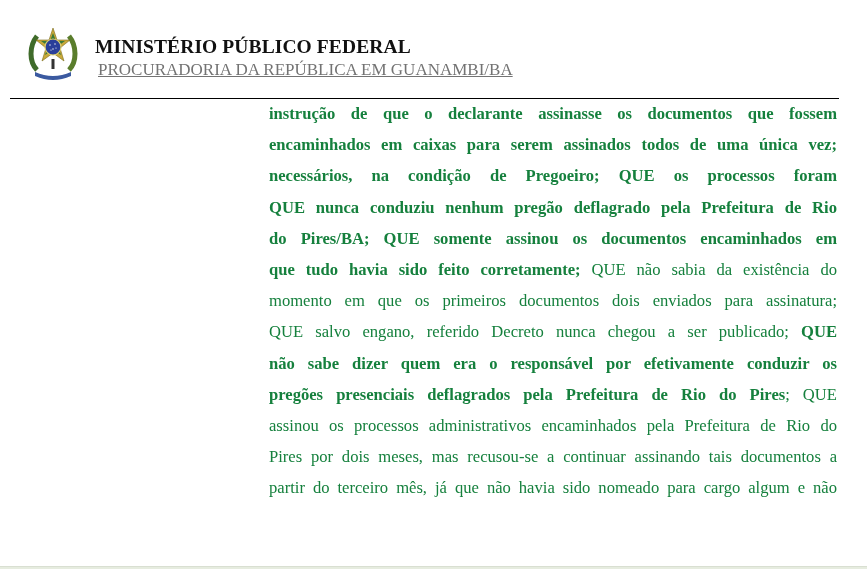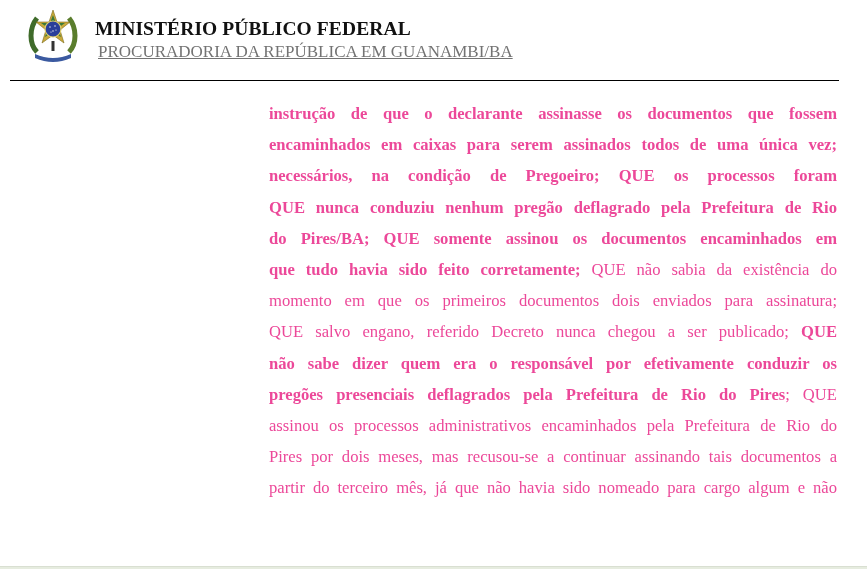--- a/index.html
+++ b/index.html
@@ -10,21 +10,21 @@
     body {
       width: 867px;
       height: 569px;
       position: relative;
       overflow: hidden;
       font-family: "Liberation Serif", "DejaVu Serif", serif;
       color: #111111;
     }
     .header {
       position: absolute;
-      left: 0; top: 0;
+      left: 0; top: 18px;
       width: 867px;
       height: 82px;
     }
     .emblem {
       position: absolute;
       left: 27px;
       top: 8px;
       width: 52px;
       height: 58px;
     }
@@ -56,21 +56,21 @@
       background: #000;
     }
     .body-text {
       position: absolute;
       left: 269px;
       top: 98px;
       width: 568px;
       font-size: 16.6px;
       line-height: 31.2px;
       text-align: justify;
-      color: #ec4899;
+      color: #15803d;
     }
     .body-text .line {
       display: block;
       text-align: justify;
       text-align-last: justify;
       white-space: nowrap;
       height: 31.2px;
     }
     .b { font-weight: bold; }
     .bottom-strip {

